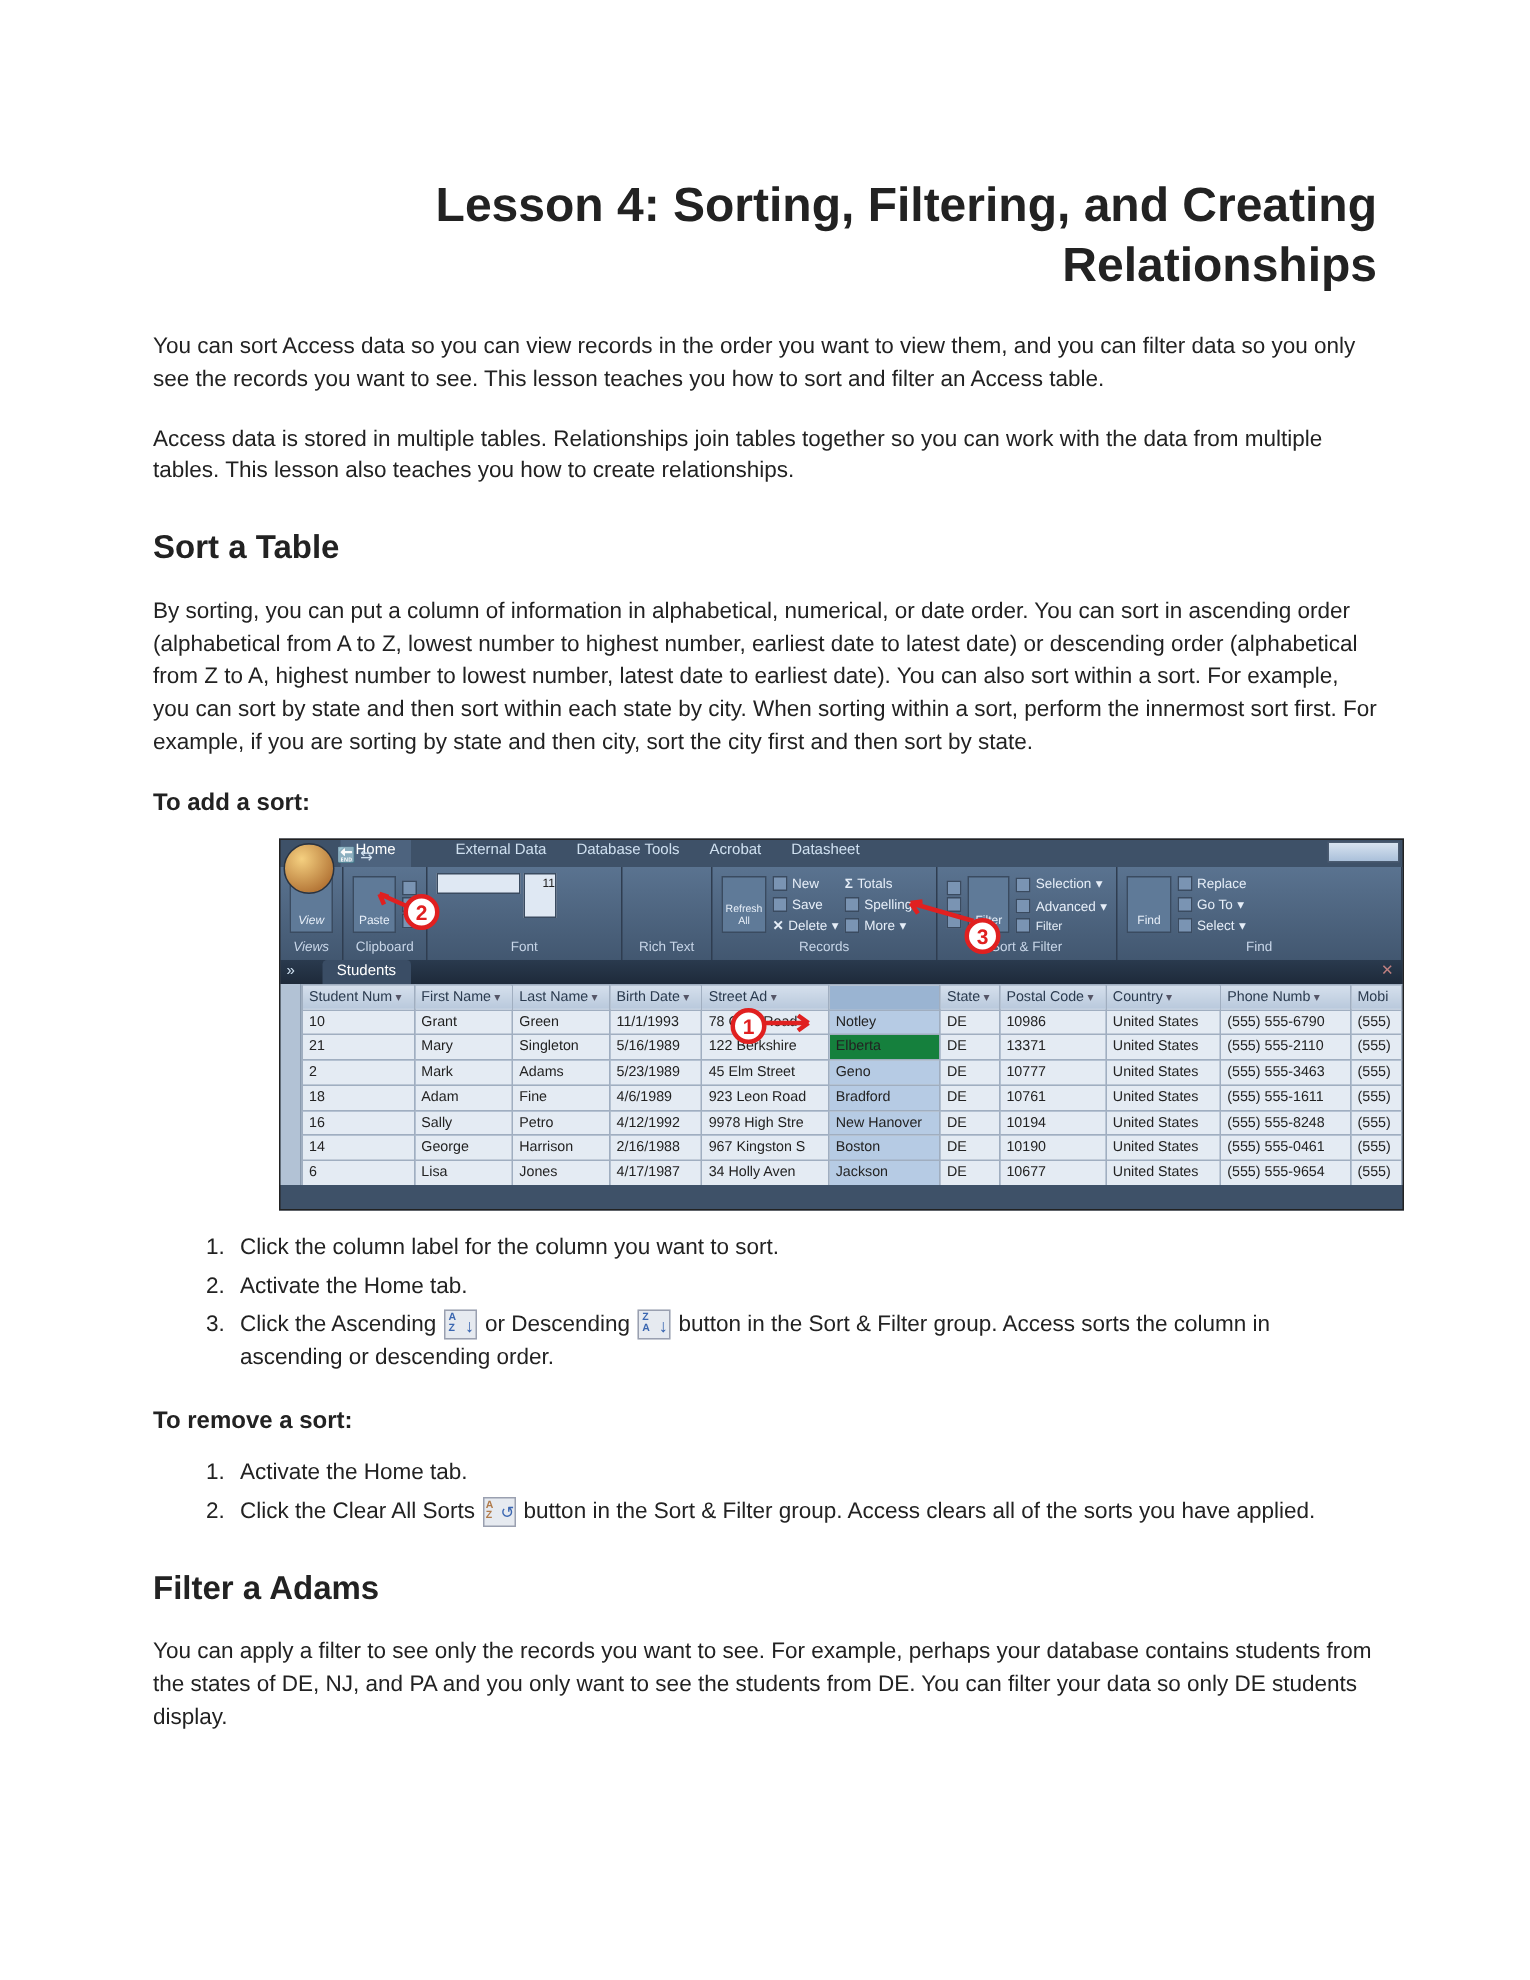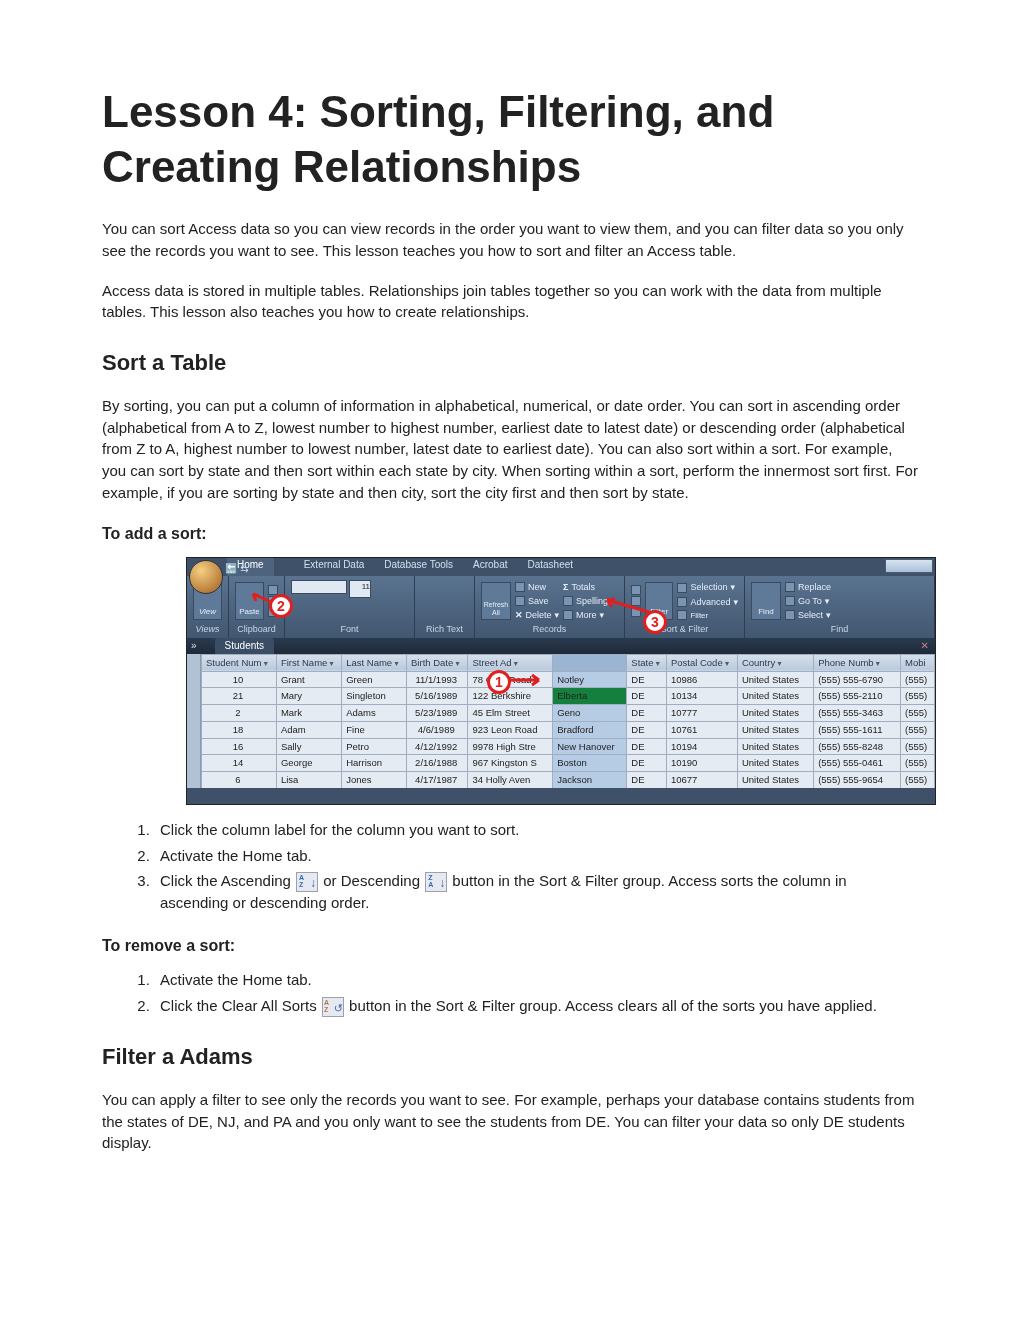--- a/index.html
+++ b/index.html
@@ -7,25 +7,26 @@
       font-family: Arial, Helvetica, sans-serif;
       color: #222;
       width: 1020px;
       margin: 0 auto;
       padding: 0 102px 60px 102px;
       background: #fff;
       font-size: 15px;
       line-height: 1.45;
     }
     h1 {
-      font-size: 44px;
+      font-size: 32px;
       font-weight: bold;
-      margin-top: 84px;
+      margin-top: 116px;
       margin-bottom: 24px;
       line-height: 1.25;
+      text-align: right;
     }
     p { margin-bottom: 18px; }
     h2 {
       font-size: 22px;
       font-weight: bold;
       margin-top: 24px;
       margin-bottom: 16px;
     }
     h3.sub {
       font-size: 16px;
@@ -267,21 +268,21 @@
       color: #2a3a4e;
       font-weight: normal;
       position: relative;
     }
     .shot thead th .drop::after {
       content: " \25BE";
       font-size: 8px;
       color: #556;
     }
     .shot tbody tr { background: #e4ebf3; }
-    .shot td.num { text-align: center; padding-right: 6px; }
+    .shot td.num { text-align: left; padding-right: 6px; }
 
   </style>
 </head>
 <body>
 
 <h1>Lesson 4: Sorting, Filtering, and Creating Relationships</h1>
 
 <p>You can sort Access data so you can view records in the order you want to view them, and you can filter data so you only see the records you want to see. This lesson teaches you how to sort and filter an Access table.</p>
 <p>Access data is stored in multiple tables. Relationships join tables together so you can work with the data from multiple tables. This lesson also teaches you how to create relationships.</p>
 
@@ -327,21 +328,21 @@
             </span>
           </div>
       </div>
       <div class="lblrow">Clipboard</div>
     </div>
 
     <div class="rgroup" style="width:130px;">
       <div class="body" style="flex-direction:column; align-items:flex-start; gap:2px;">
         <div style="display:flex; gap:2px;">
           <div style="width:56px;height:14px;background:#dfe8f3;border:1px solid #3a4b60;"></div>
-          <div style="width:22px;height:18px;background:#dfe8f3;border:1px solid #3a4b60;font-size:8px;color:#222;text-align:right;">11</div>
+          <div style="width:22px;height:30px;background:#dfe8f3;border:1px solid #3a4b60;font-size:8px;color:#222;text-align:right;">11</div>
           <span class="dot"></span>
           <span class="dot"></span>
           <span class="dot"></span>
         </div>
         <div style="display:flex; gap:2px;">
           <span class="dot"></span>
           <span class="dot"></span>
           <span class="dot"></span>
           <span class="dot"></span>
           <span class="dot"></span>
@@ -502,21 +503,21 @@
             <td>(555)</td>
           </tr>
           <tr>
             <td class="num">21</td>
             <td>Mary</td>
             <td>Singleton</td>
             <td class="num">5/16/1989</td>
             <td>122 Berkshire</td>
             <td style="background:#15803d;">Elberta</td>
             <td>DE</td>
-            <td>10134</td>
+            <td>13371</td>
             <td>United States</td>
             <td>(555) 555-2110</td>
             <td>(555)</td>
           </tr>
           <tr>
             <td class="num">2</td>
             <td>Mark</td>
             <td>Adams</td>
             <td class="num">5/23/1989</td>
             <td>45 Elm Street</td>

